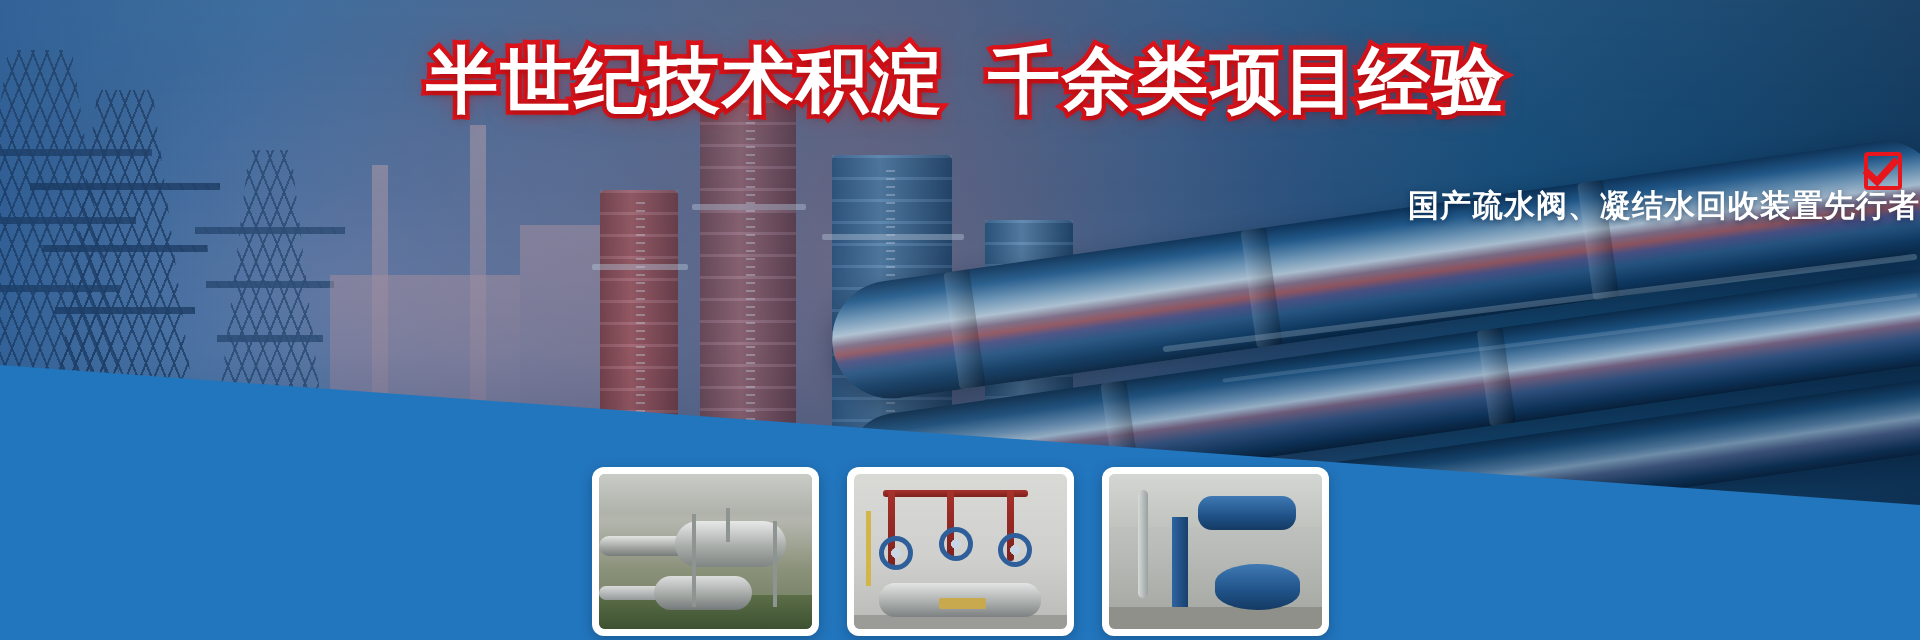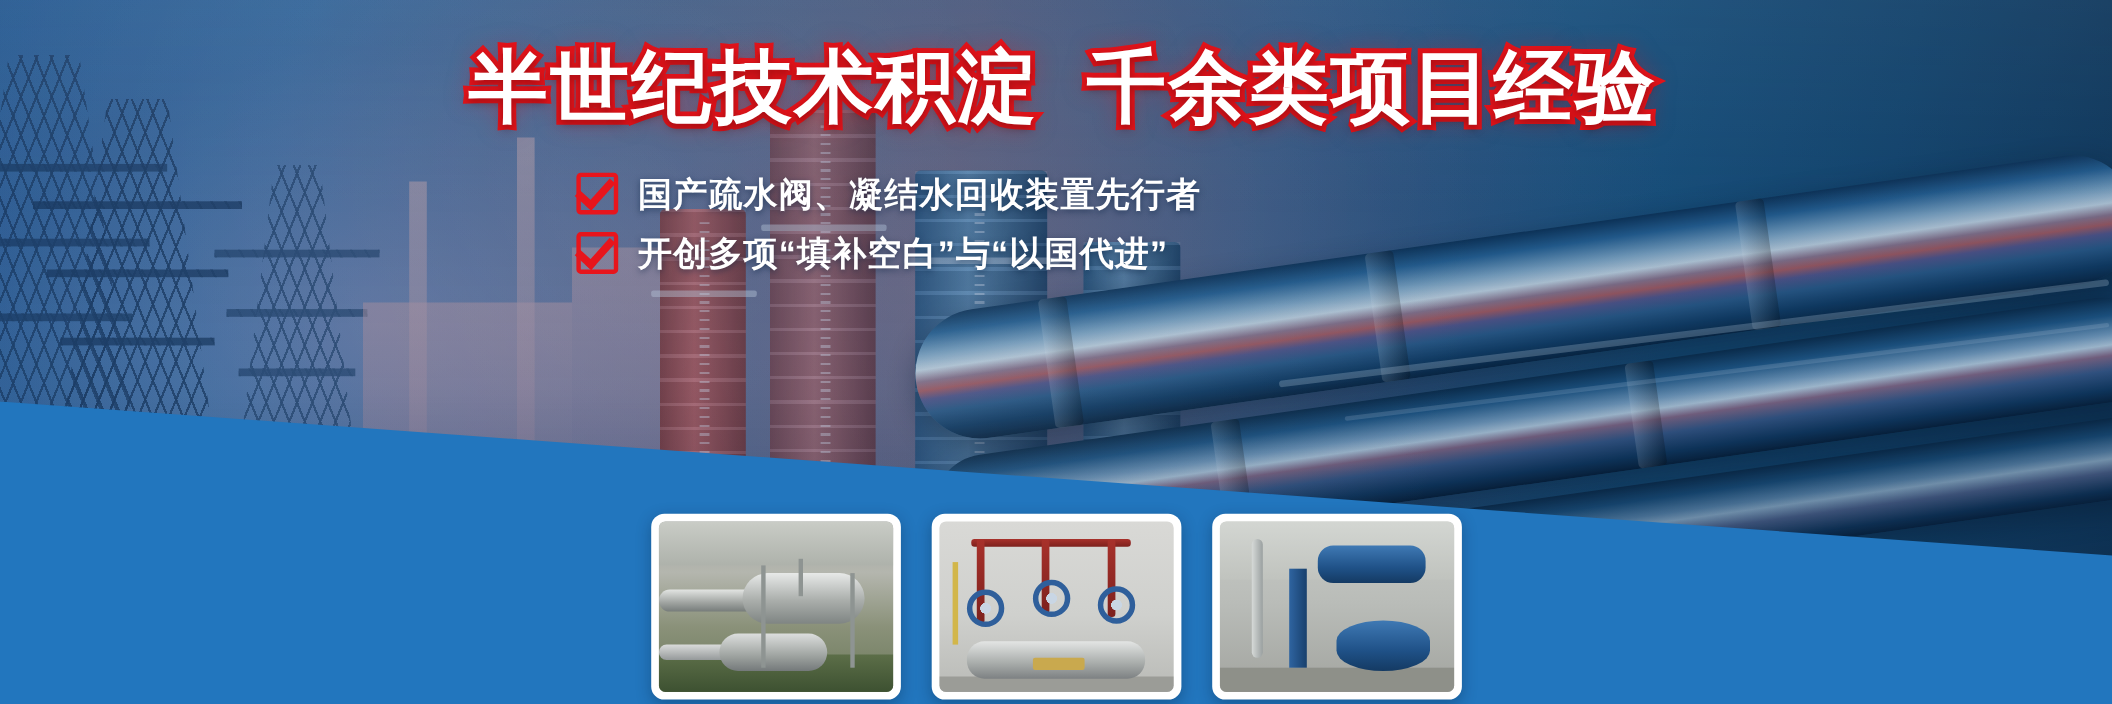--- a/index.html
+++ b/index.html
@@ -116,23 +116,24 @@
     paint-order:stroke fill;
     text-shadow:0 0 22px rgba(224,20,27,.55), 0 3px 8px rgba(0,0,0,.35);
     white-space:pre;
     padding-left:12px;
   }
 
   .bullets{
     position:absolute;top:152px;left:0;right:0;
   }
   .bullet{
-    display:flex;align-items:center;
+    display:flex;align-items:flex-end;
     height:48px;margin-bottom:6px;
     padding-left:524px;
+    flex-direction:column;
   }
   .bullet.indent{padding-left:538px;}
 
   .check{
     flex:0 0 auto;
     width:30px;height:30px;
     border:4px solid #e7151c;
     border-radius:4px;
     position:relative;
     margin-right:18px;
@@ -282,24 +283,20 @@
 
     <div class="headline">半世纪技术积淀  千余类项目经验</div>
 
     <div class="bullets">
 
       <div class="bullet">
         <span class="check"></span>
         <span class="bullet-text">国产疏水阀、凝结水回收装置先行者</span>
       </div>
 
-      <div class="bullet">
-        <span class="check"></span>
-        <span class="bullet-text">开创多项“填补空白”与“以国代进”</span>
-      </div>
 
 
     </div>
 
     <div class="cards">
 
       <div class="card">
         <div class="card-photo ph1">
           <div class="sky"></div>
           <div class="grass"></div>

